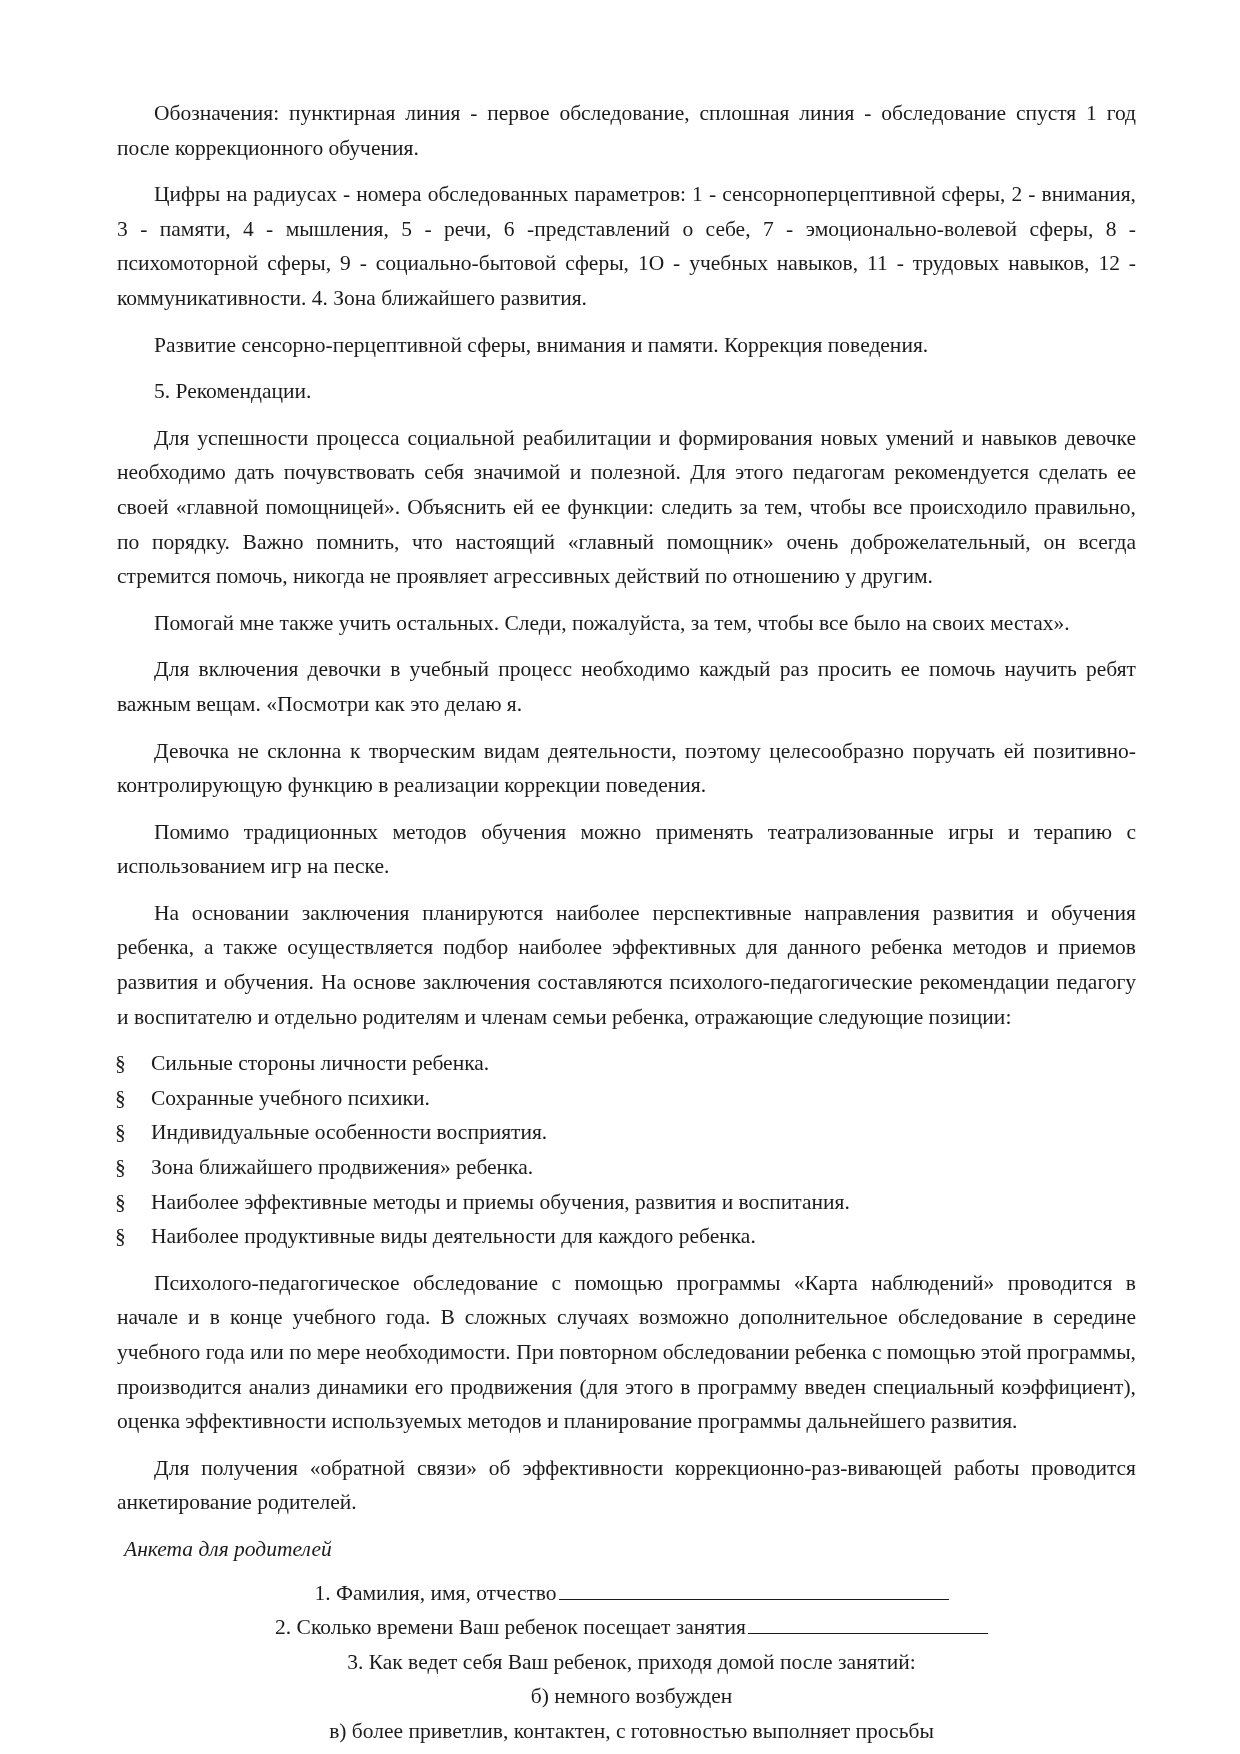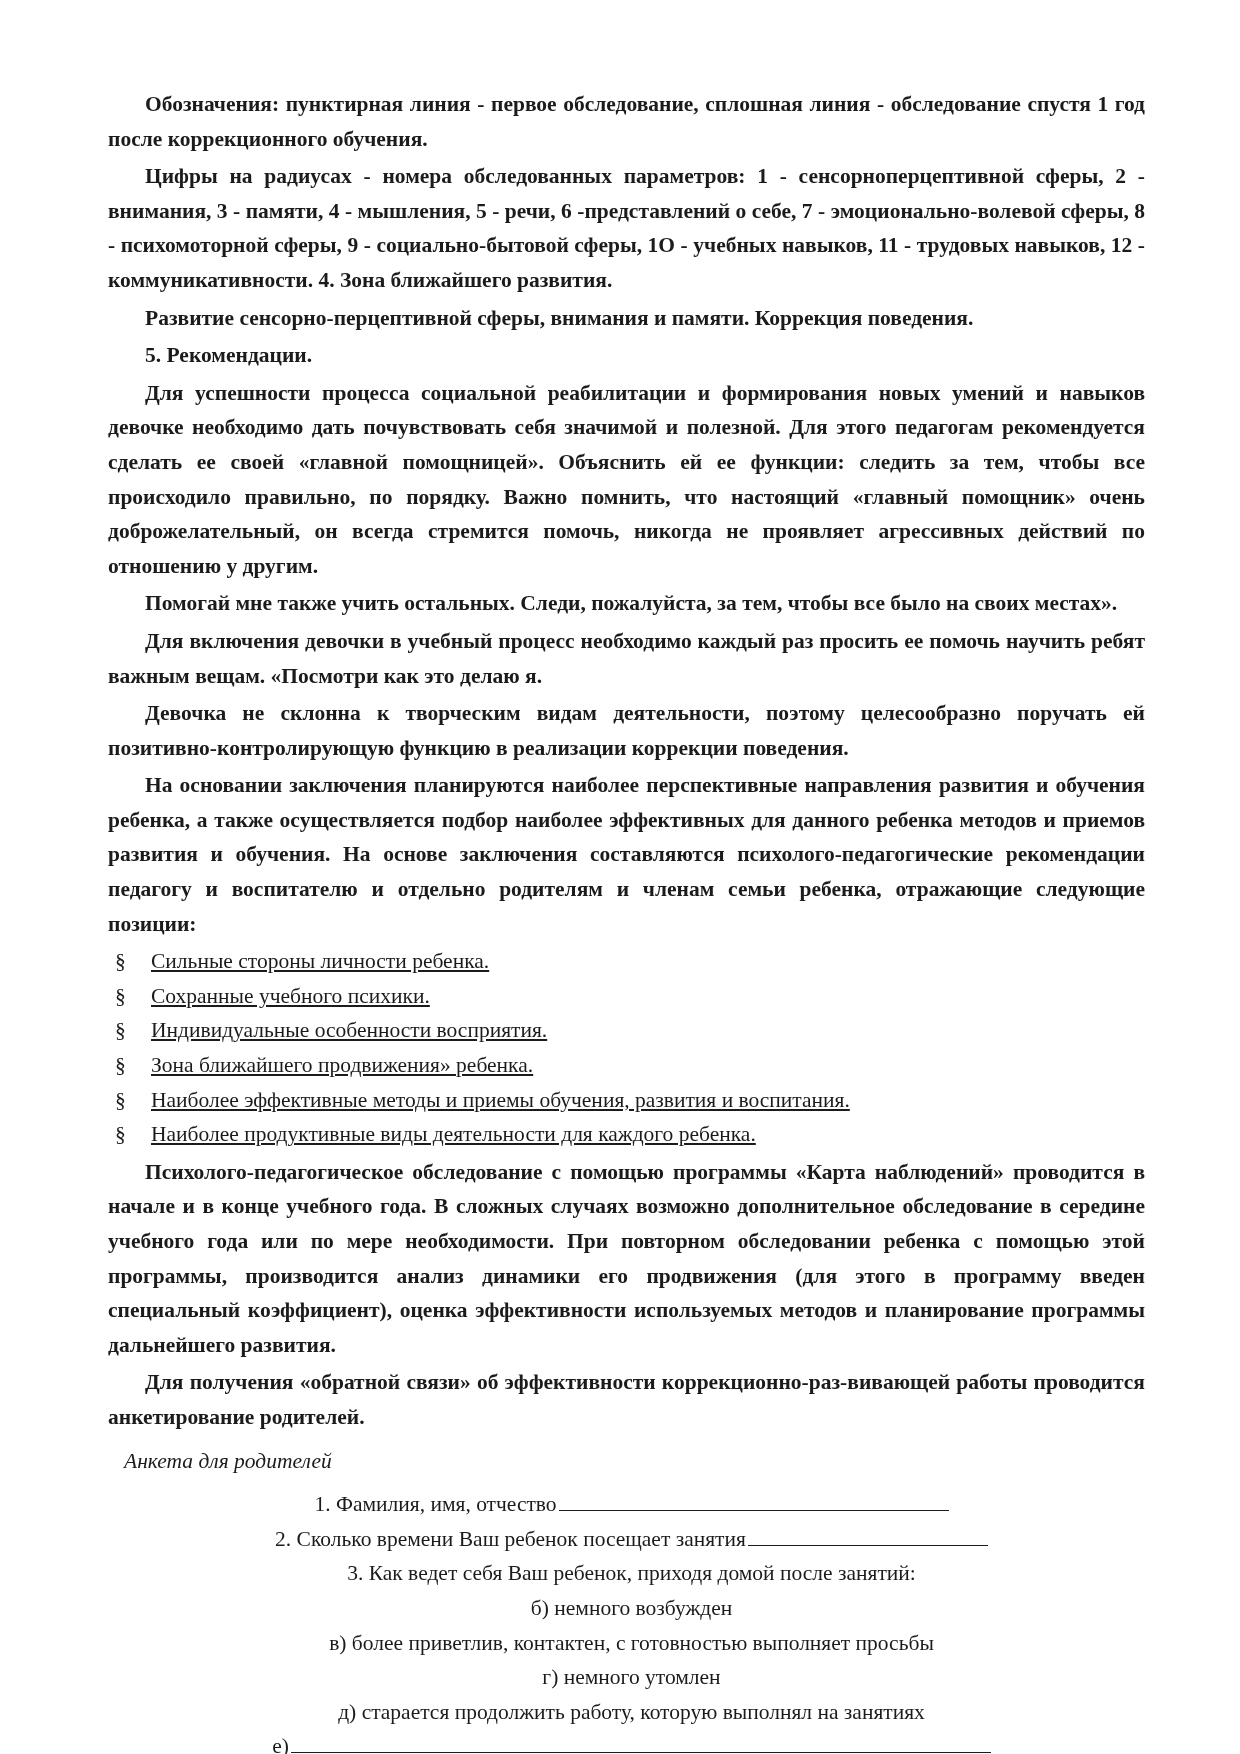--- a/index.html
+++ b/index.html
@@ -23,24 +23,23 @@
   }
   .doc-body {
     font-size: 21.5px;
     line-height: 34.6px;
     text-align: justify;
     text-justify: inter-word;
     -webkit-hyphens: none;
     hyphens: none;
   }
   p.para {
-    margin: 3px;
+    margin: 12px;
     text-indent: 37px;
     text-align: justify;
-    font-weight: bold;
   }
   .bullet-list {
     list-style: none;
     margin: 0;
     padding: 0;
   }
   .bullet-list li {
     display: flex;
     align-items: baseline;
     margin: 0;
@@ -49,21 +48,20 @@
   }
   .bullet-marker {
     flex: 0 0 auto;
     width: 36px;
     font-size: 21.5px;
     line-height: 34.6px;
   }
   .bullet-text {
     flex: 1 1 auto;
     line-height: 34.6px;
-    text-decoration: underline;
   }
   .italic-head {
     font-style: italic;
     margin: 9px;
     text-indent: 0;
     padding-left: 10px;
   }
   .q-line {
     margin: 0;
     text-indent: 0;
@@ -97,20 +95,21 @@
     <p class="para">5. Рекомендации.</p>
 
     <p class="para">Для успешности процесса социальной реабилитации и формирования новых умений и навыков девочке необходимо дать почувствовать себя значимой и полезной. Для этого педагогам рекомендуется сделать ее своей «главной помощницей». Объяснить ей ее функции: следить за тем, чтобы все происходило правильно, по порядку. Важно помнить, что настоящий «главный помощник» очень доброжелательный, он всегда стремится помочь, никогда не проявляет агрессивных действий по отношению у другим.</p>
 
     <p class="para">Помогай мне также учить остальных. Следи, пожалуйста, за тем, чтобы все было на своих местах».</p>
 
     <p class="para">Для включения девочки в учебный процесс необходимо каждый раз просить ее помочь научить ребят важным вещам. «Посмотри как это делаю я.</p>
 
     <p class="para">Девочка не склонна к творческим видам деятельности, поэтому целесообразно поручать ей позитивно-контролирующую функцию в реализации коррекции поведения.</p>
 
+    <p class="para">Помимо традиционных методов обучения можно применять театрализованные игры и терапию с использованием игр на песке.</p>
 
     <p class="para">На основании заключения планируются наиболее перспективные направления развития и обучения ребенка, а также осуществляется подбор наиболее эффективных для данного ребенка методов и приемов развития и обучения. На основе заключения составляются психолого-педагогические рекомендации педагогу и воспитателю и отдельно родителям и членам семьи ребенка, отражающие следующие позиции:</p>
 
     <ul class="bullet-list">
       <li>
         <span class="bullet-marker">§</span>
         <span class="bullet-text">Сильные стороны личности ребенка.</span>
       </li>
       <li>
         <span class="bullet-marker">§</span>

